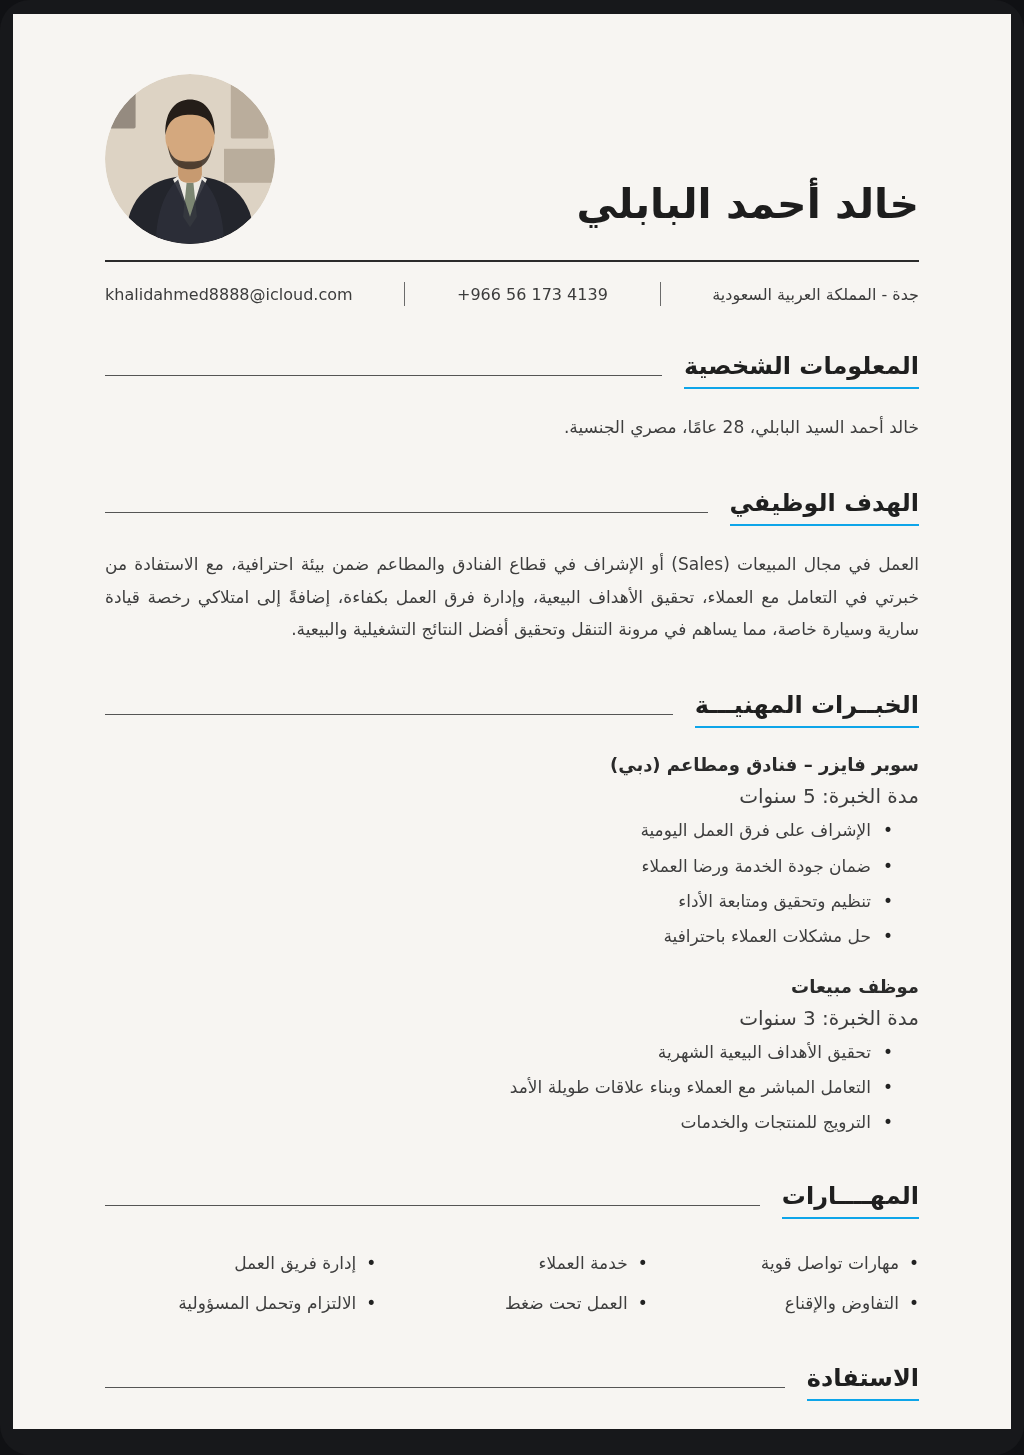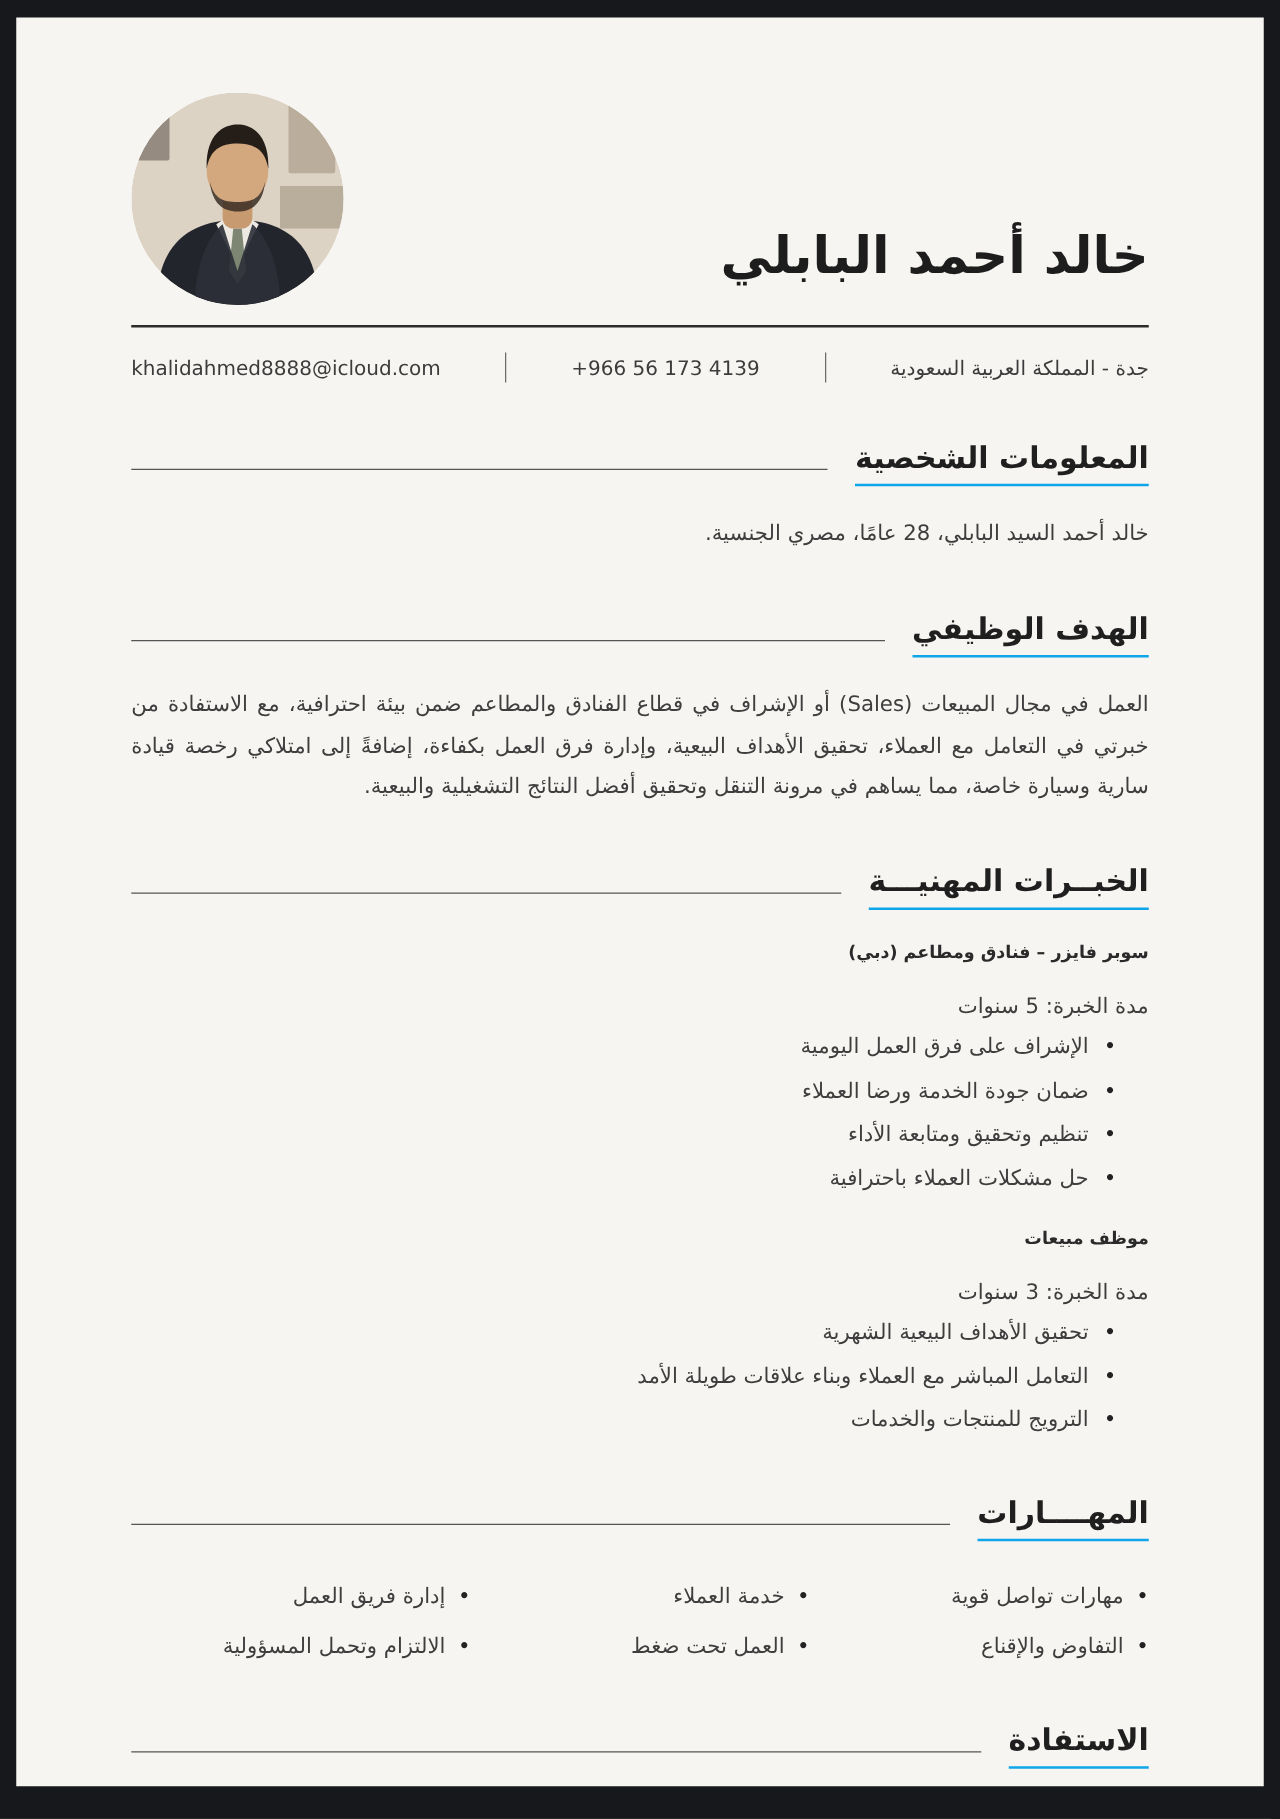--- a/index.html
+++ b/index.html
@@ -7,20 +7,21 @@
     background: #101114;
     font-family: "DejaVu Sans", "Liberation Sans", sans-serif;
     width: 1024px;
   }
   .frame {
     width: 1024px;
     height: 1455px;
     box-sizing: border-box;
     background: #17181b;
     padding: 14px 13px 26px 13px;
+    border-radius: 30px;
   }
   .page {
     width: 100%;
     height: 100%;
     box-sizing: border-box;
     background: #f7f5f2;
     padding: 60px 92px 40px 92px;
     direction: rtl;
     overflow: hidden;
     color: #3d3d3d;
@@ -93,27 +94,27 @@
     margin-bottom: 13px;
   }
   .sec-body { margin-top: 22px; font-size: 17px; line-height: 1.9; color: #3e3e3e; }
   .justified { text-align: justify; }
 
   
   .job { margin-top: 26px; }
   .job:first-of-type { margin-top: 28px; }
   .job-title {
     margin: 0;
-    font-size: 14px;
+    font-size: 18px;
     font-weight: bold;
     color: #2a2a2a;
   }
   .job-duration {
-    margin-top: 25px;
-    font-size: 17px;
+    margin-top: 9px;
+    font-size: 20px;
     color: #3e3e3e;
   }
   ul.bullets {
     list-style: none;
     margin: 8px 0 0 0;
     padding: 0 26px 0 0;
     font-size: 17px;
     color: #3e3e3e;
   }
   ul.bullets li {

